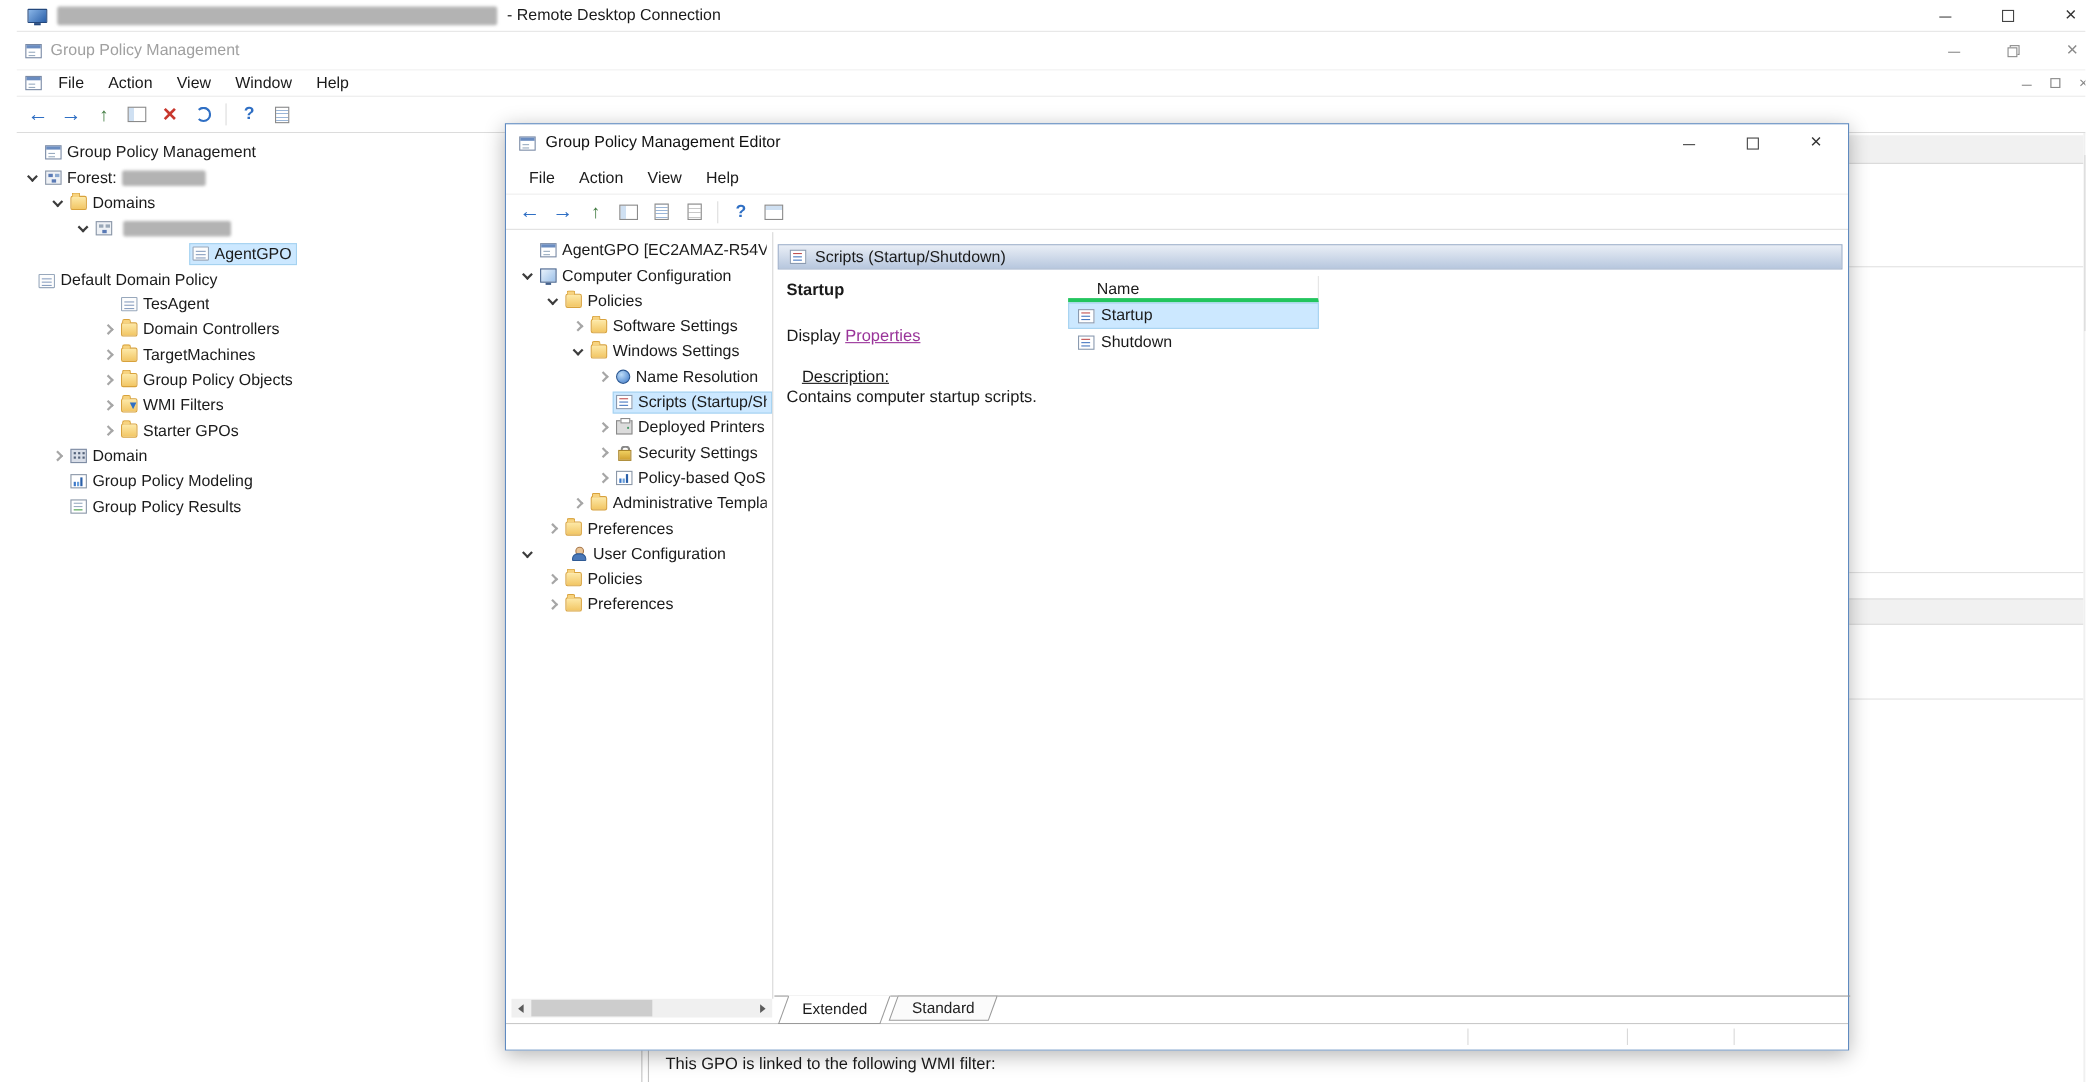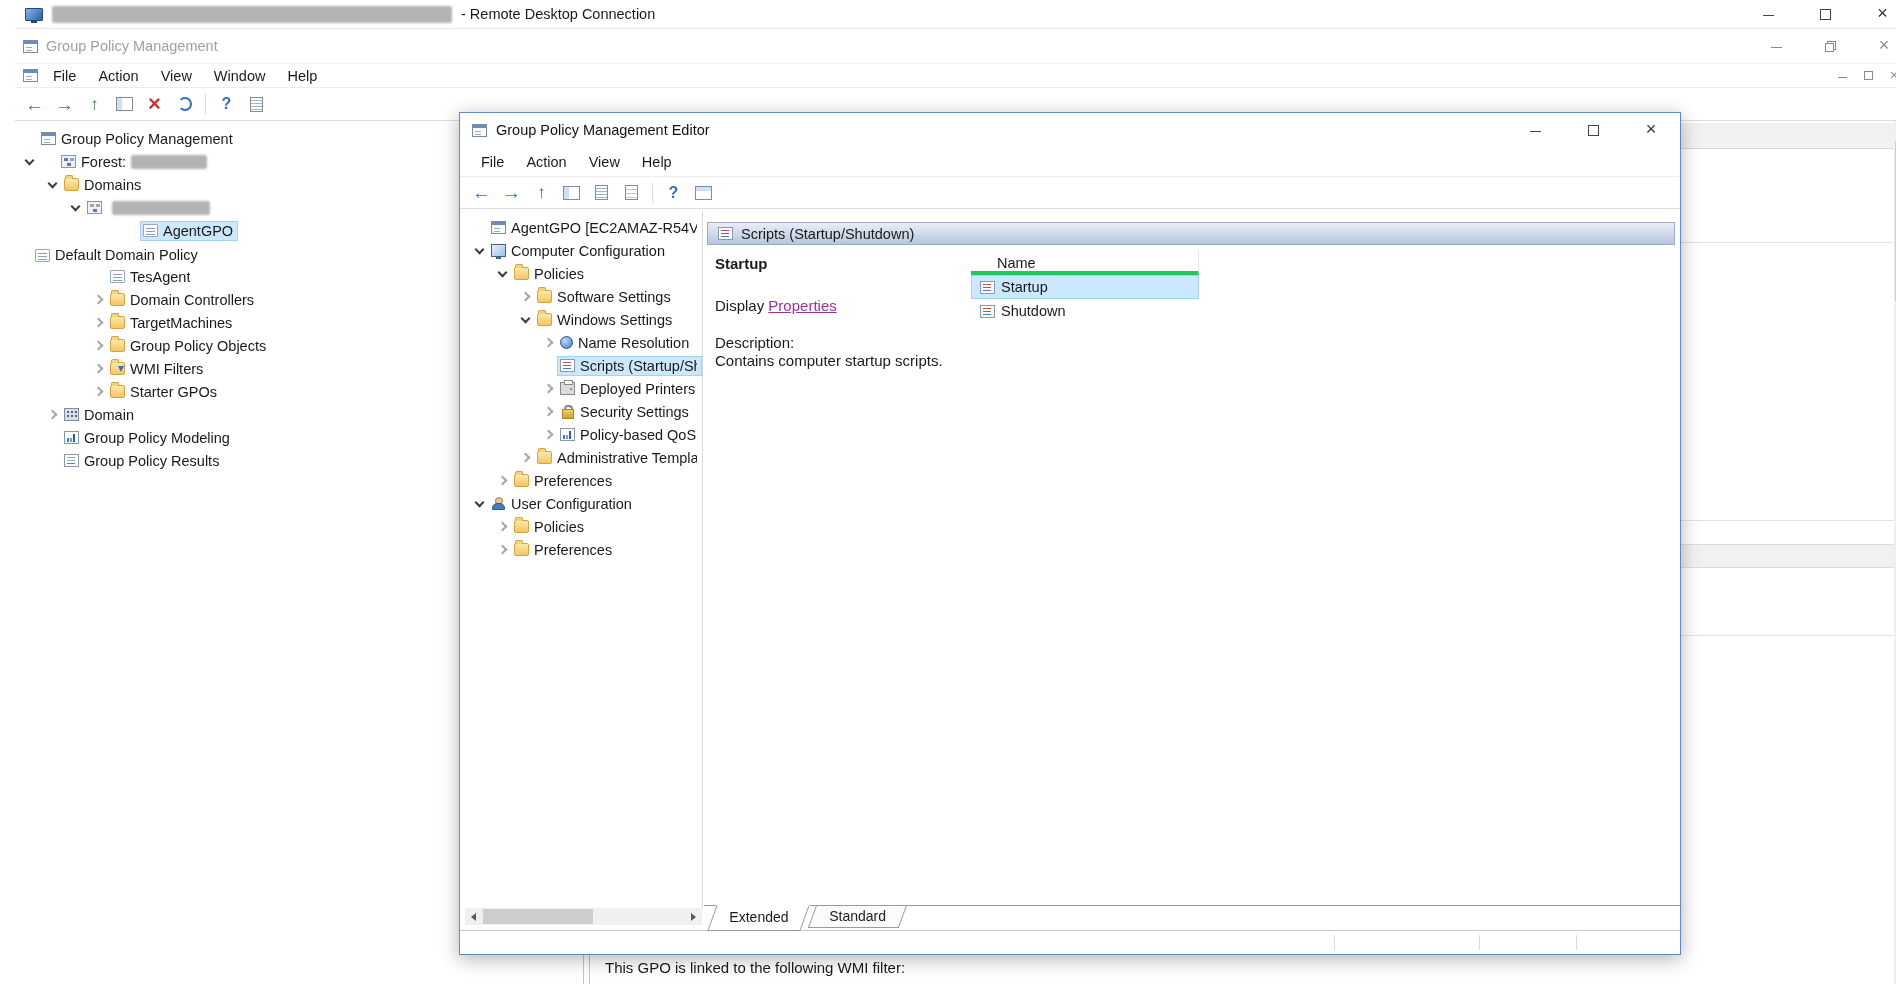--- a/index.html
+++ b/index.html
@@ -133,21 +133,21 @@
   .hscroll{position:absolute;left:5px;top:795px;width:237px;height:17px;background:#f0f0f0;}
   .harrow{position:absolute;top:0;width:17px;height:17px;display:flex;align-items:center;justify-content:center;}
   .harrow.left{left:0;} .harrow.right{right:0;}
   .harrow.left::before{content:"";border:4px solid transparent;border-right:5px solid #5a5a5a;margin-left:-4px;}
   .harrow.right::before{content:"";border:4px solid transparent;border-left:5px solid #5a5a5a;margin-right:-4px;}
   .hthumb{position:absolute;left:18px;top:1px;height:15px;width:110px;background:#cdcdcd;}
   .ed-header{position:absolute;left:247px;top:109px;width:968px;height:23px;background:linear-gradient(180deg,var(--hdrtop),var(--hdrbot));border:1px solid #9badc9;display:flex;align-items:center;gap:8px;padding-left:10px;font-size:14.5px;}
   .info-title{position:absolute;left:255px;top:142px;font-size:15px;font-weight:bold;}
   .info-display{position:absolute;left:255px;top:184px;font-size:15px;}
   .plink{color:var(--link);text-decoration:underline;}
-  .info-desc-label{position:absolute;left:255px;top:221px;font-size:15px;}
+  .info-desc-label{position:absolute;left:269px;top:221px;font-size:15px;text-decoration:underline;}
   .info-desc{position:absolute;left:255px;top:239px;font-size:15px;}
   .ed-list{position:absolute;left:511px;top:138px;width:228px;background:#fff;}
   .list-header{height:24px;line-height:24px;padding-left:26px;font-size:14.5px;border-bottom:4px solid #22c55e;border-right:1px solid #e4e4e4;}
   .lrow{display:flex;align-items:center;height:24px;padding-left:9px;font-size:14.5px;}
   .lrow .ic{margin-right:6px;}
   .lrow.selected{background:var(--sel);outline:1px solid #a5d2f0;outline-offset:-1px;}
   .ed-tabline{position:absolute;left:244px;top:792px;width:978px;height:1px;background:#9a9a9a;}
   .ed-tabs{position:absolute;left:252px;top:792px;height:26px;display:flex;gap:7px;z-index:2;}
   .tab{position:relative;padding:2px 16px 4px;border:1px solid #9a9a9a;background:#fff;transform:skewX(-20deg);display:flex;align-items:center;}
   .tab .tab-label{transform:skewX(20deg);font-size:14px;white-space:nowrap;}
@@ -228,21 +228,21 @@
       </div>
     <div class="gpm-body">
       <div class="gpm-tree">
           <div class="trow" style="padding-left: 6px;">
             <span class="chev none"></span>
             <span class="hl">
               <span class="ic ic-console"></span>
               <span class="tlabel">Group Policy Management</span>
             </span>
           </div>
-          <div class="trow" style="padding-left: 6px; gap: 20px;">
+          <div class="trow" style="padding-left: 6px;">
             <span class="chev expanded"></span>
             <span class="hl">
               <span class="ic ic-forest"></span>
               <span class="tlabel">Forest:</span>
               <span class="blob" style="width: 76px;"></span>
             </span>
           </div>
           <div class="trow" style="padding-left: 29px;">
             <span class="chev expanded"></span>
             <span class="hl">
@@ -251,21 +251,21 @@
             </span>
           </div>
           <div class="trow" style="padding-left: 52px;">
             <span class="chev expanded"></span>
             <span class="hl">
               <span class="ic ic-domain"></span>
               <span class="tlabel"></span>
               <span class="blob" style="width: 98px;"></span>
             </span>
           </div>
-          <div class="trow selected" style="padding-left: 108px;">
+          <div class="trow selected" style="padding-left: 108px; gap: 32px;">
             <span class="chev none"></span>
             <span class="hl">
               <span class="ic ic-gpo"></span>
               <span class="tlabel">AgentGPO</span>
             </span>
           </div>
           <div class="trow" style=" align-items: flex-end;">
             <span class="chev none"></span>
             <span class="hl">
               <span class="ic ic-gpo"></span>
@@ -466,21 +466,21 @@
             <span class="tlabel">Administrative Templates</span>
           </span>
         </div>
         <div class="trow" style="padding-left: 29px;">
           <span class="chev collapsed"></span>
           <span class="hl">
             <span class="ic ic-folder"></span>
             <span class="tlabel">Preferences</span>
           </span>
         </div>
-        <div class="trow" style="padding-left: 6px;">
+        <div class="trow" style="padding-left: 6px; gap: 28px;">
           <span class="chev expanded"></span>
           <span class="hl">
             <span class="ic ic-user"></span>
             <span class="tlabel">User Configuration</span>
           </span>
         </div>
         <div class="trow" style="padding-left: 29px;">
           <span class="chev collapsed"></span>
           <span class="hl">
             <span class="ic ic-folder"></span>

